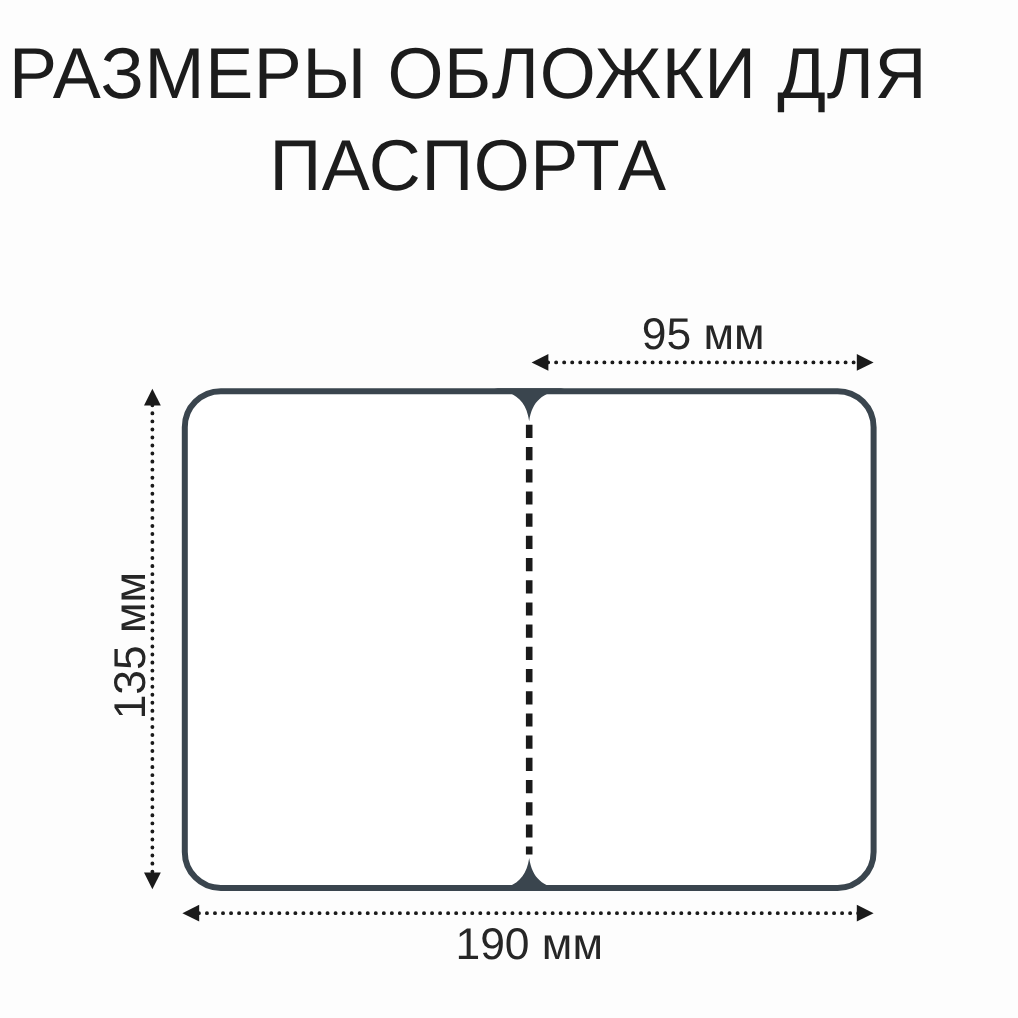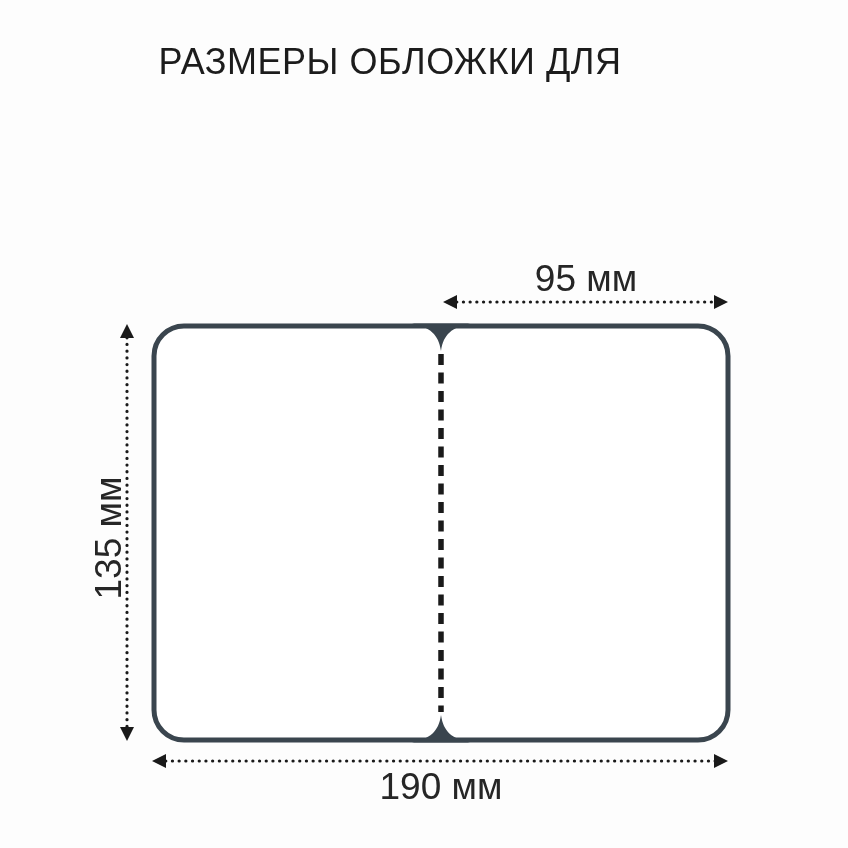--- a/index.html
+++ b/index.html
@@ -18,21 +18,21 @@
     width: 848px;
     height: 848px;
   }
   .title {
     position: absolute;
     top: 24px;
     left: 0;
     width: 780px;
     text-align: center;
     color: #1c1c1c;
-    font-size: 36px;
+    font-size: 60px;
     font-weight: 300;
     line-height: 76px;
     letter-spacing: 0.5px;
   }
   .diagram-svg {
     position: absolute;
     left: 0;
     top: 0;
     width: 848px;
     height: 848px;
@@ -43,20 +43,21 @@
     fill: #262626;
   }
 </style>
 </head>
 <body>
 
 <div class="stage">
 
   <div class="title">
     <div>РАЗМЕРЫ ОБЛОЖКИ ДЛЯ</div>
+    <div>ПАСПОРТА</div>
   </div>
 
   <svg class="diagram-svg" viewBox="0 0 848 848">
 
     <rect x="154" y="326" width="574" height="414" rx="30" ry="30" fill="#ffffff" stroke-width="5" stroke="#3a454e"></rect>
 
     <path d="M 412 323.5 L 470 323.5 C 452 327.5 443.5 334 441 351 C 438.5 334 430 327.5 412 323.5 Z" fill="#3a454e"></path>
     <path d="M 412 742.5 L 470 742.5 C 452 738.5 443.5 732 441 715 C 438.5 732 430 738.5 412 742.5 Z" fill="#3a454e"></path>
 
     <line x1="441" y1="354" x2="441" y2="712" stroke-width="5.5" stroke-dasharray="11 7.5" stroke="#1a1a1a"></line>

